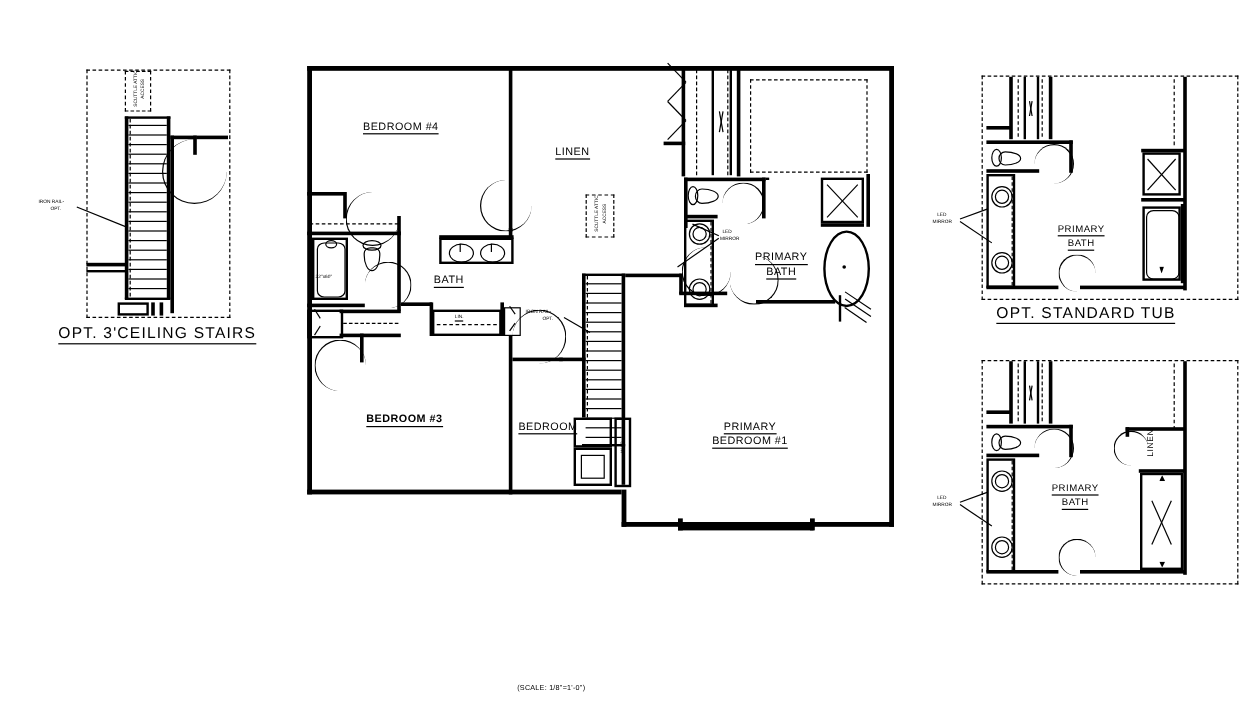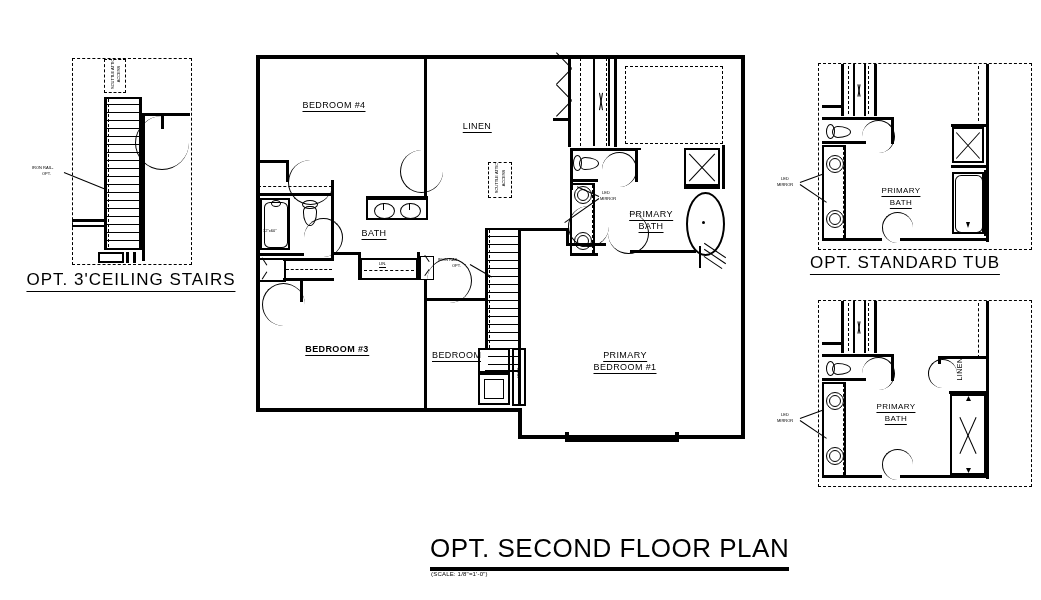--- a/index.html
+++ b/index.html
@@ -41,21 +41,21 @@
   .xbox:before,.xbox:after{content:"";position:absolute;left:0;top:50%;width:100%;
       height:1px;background:#000;transform-origin:50% 50%;}
   .xbox:before{transform:rotate(var(--a,40deg)) scaleX(1.25);}
   .xbox:after{transform:rotate(calc(-1*var(--a,40deg))) scaleX(1.25);}
 
   
   #main-title{position:absolute;font-size:26px;letter-spacing:.5px;font-weight:400;}
   #main-title .ul{border-bottom:4px solid #000;padding-bottom:3px;display:inline-block;}
   #main-scale{position:absolute;font-size:6px;letter-spacing:.2px;}
 
-  .cap{position:absolute;font-size:17px;letter-spacing:1px;white-space:nowrap;
+  .cap{position:absolute;font-size:13px;letter-spacing:1px;white-space:nowrap;
        border-bottom:1px solid #000;padding-bottom:1px;}
 
   .leader{position:absolute;background:#000;height:1px;transform-origin:0 50%;}
 </style>
 </head>
 <body>
 
 <div class="stage">
 
   <div>
@@ -458,18 +458,15 @@
     <div class="w" style="left:949px;top:391px;width:39px;height:3px;"></div>
     <div class="box2" style="left:950px;top:394px;width:36px;height:81px;"></div>
     <div class="xbox" style="left:952px;top:396px;width:32px;height:77px;border:none;--a:66deg;"></div>
     <div class="w" style="left:966px;top:396px;width:5px;height:5px;
                 clip-path:polygon(50% 0,100% 100%,0 100%);"></div>
     <div class="w" style="left:966px;top:468px;width:5px;height:5px;
                 clip-path:polygon(0 0,100% 0,50% 100%);"></div>
     <div class="w" style="left:900px;top:475px;width:88px;height:3px;"></div>
   </div>
 
-  <div id="main-title" style="left:430px;top:533px;">
-    <span class="ul">OPT. SECOND FLOOR PLAN</span>
-  </div>
   <div id="main-scale" style="left:431px;top:571px;">(SCALE: 1/8"=1'-0")</div>
 
 </div>
 
 </body></html>

